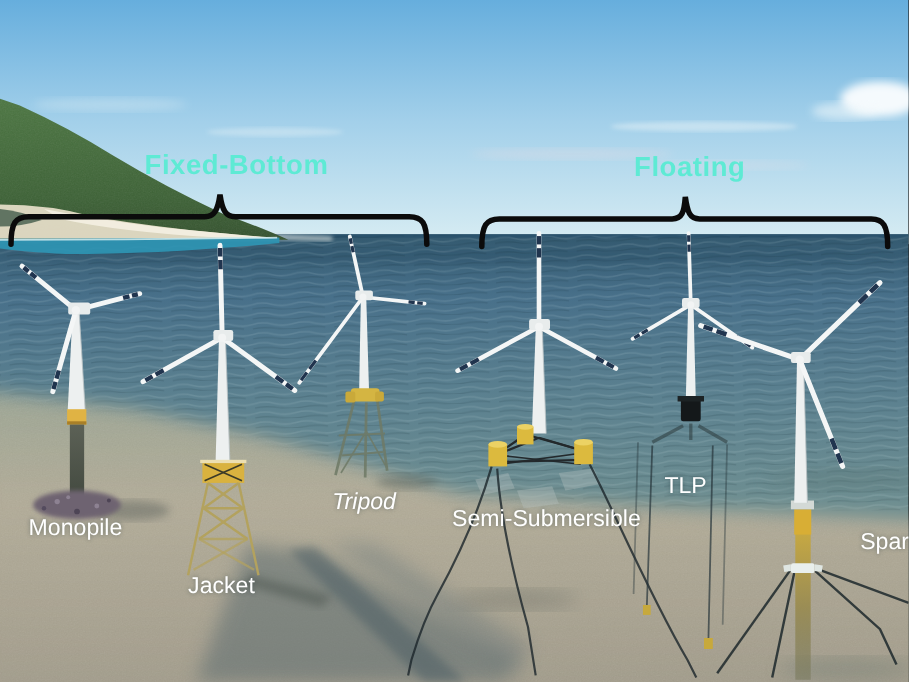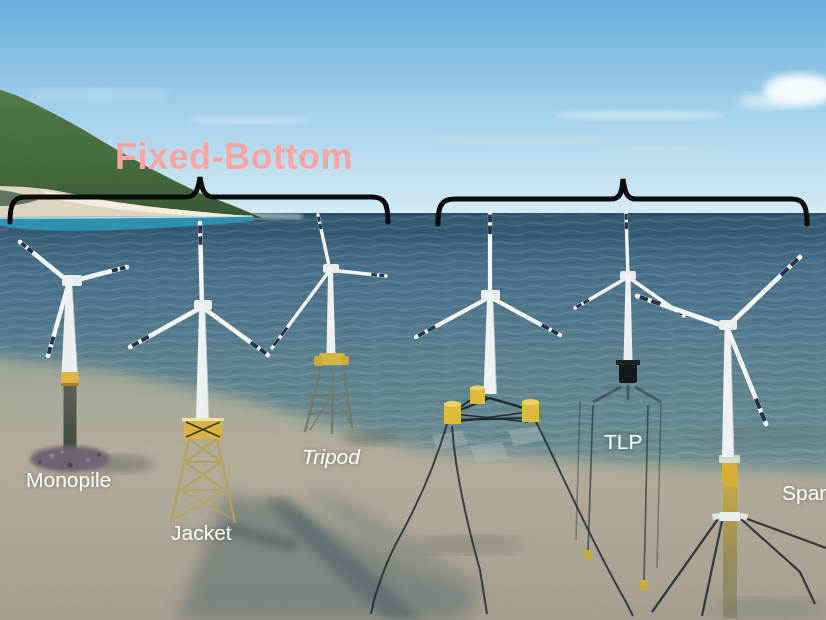--- a/index.html
+++ b/index.html
@@ -3,22 +3,22 @@
 <meta charset="utf-8">
 <style>
   html,body{margin:0;padding:0;background:#222;}
   .stage{
     position:relative;width:826px;height:620px;overflow:hidden;
     font-family:"Liberation Sans", sans-serif;
     -webkit-font-smoothing:antialiased;
   }
   .stage svg{position:absolute;left:0;top:0;display:block;}
   .group-title{
-    position:absolute;text-align:center;color:#fca5a5;
-    font-weight:bold;font-size:36px;letter-spacing:0.5px;white-space:nowrap;
+    position:absolute;text-align:center;color:#5eead4;
+    font-weight:bold;font-size:25px;letter-spacing:0.5px;white-space:nowrap;
   }
   .turbine-label{
     position:absolute;color:#fff;font-size:21px;white-space:nowrap;
     text-shadow:0 0 4px rgba(30,50,55,0.45);
   }
 </style>
 </head>
 <body>
 
 <div class="stage">
@@ -341,25 +341,27 @@
   </g>
 
   <g stroke="#0b0b0b" stroke-width="5" fill="none" stroke-linecap="round">
     <path d="M10,222 C10,203 14,197 26,197 L186,197 C195,197 198,191 200,177 C202,191 205,197 214,197 L372,197 C384,197 388,203 388,222"></path>
     <path d="M438,224 C438,205 442,199 454,199 L611,199 C620,199 622,193 623,179 C625,193 627,199 636,199 L792,199 C803,199 807,205 807,224"></path>
   </g>
 </svg>
 
 <div class="group-title" style="left:115px;top:136px;width:200px;">Fixed-Bottom</div>
 
+<div class="group-title" style="left:527px;top:138px;width:200px;">Floating</div>
 
 <div class="turbine-label" style="left:26px;top:468px;text-align:center;">Monopile</div>
 
 <div class="turbine-label" style="left:171px;top:521px;">Jacket</div>
 
 <div class="turbine-label" style="left:302px;top:445px;font-style:italic;">Tripod</div>
 
+<div class="turbine-label" style="left:411px;top:460px;">Semi-Submersible</div>
 
 <div class="turbine-label" style="left:604px;top:430px;text-align:center;">TLP</div>
 
 <div class="turbine-label" style="left:782px;top:481px;">Spar</div>
 
 </div>
 
 </body></html>

